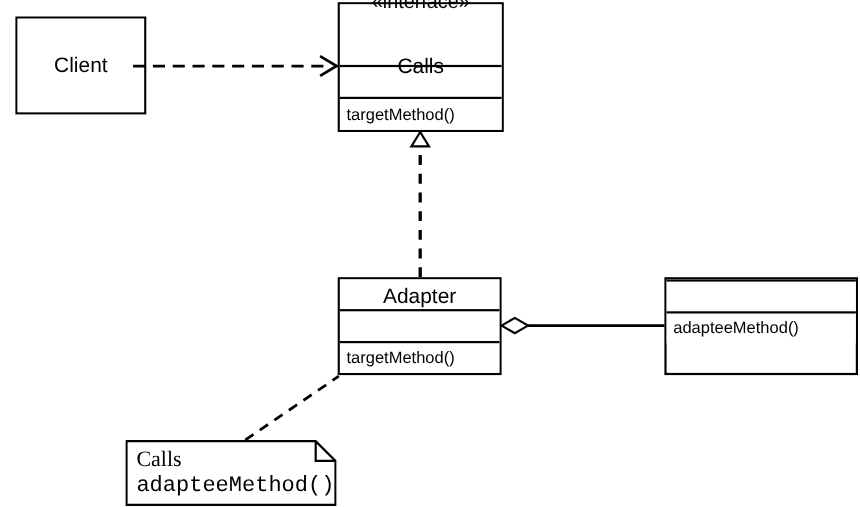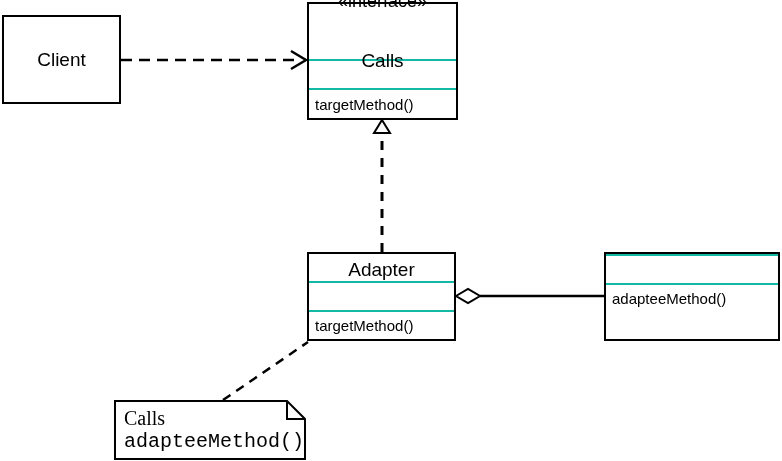--- a/index.html
+++ b/index.html
@@ -21,21 +21,21 @@
     border: 2px solid #000000;
     background: #ffffff;
   }
   .compartment {
     box-sizing: border-box;
     display: flex;
     align-items: center;
     background: #ffffff;
   }
   .compartment.divided {
-    border-top: 2px solid #14b8a6;
+    border-top: 2px solid #000000;
   }
   .name-compartment {
     flex-direction: column;
     justify-content: center;
     align-items: center;
     text-align: center;
     gap: 38px;
   }
   .cls-name {
     font-family: "Liberation Sans", sans-serif;
@@ -87,21 +87,21 @@
     font-size: 20px;
     color: #000000;
     white-space: nowrap;
   }
 </style>
 </head>
 <body>
 
 <div id="canvas">
 
-  <div class="uml-box" style="left:2px; top:15px; width:119px; height:89px;">
+  <div class="uml-box" style="left:14px; top:15px; width:119px; height:89px;">
     <div class="compartment name-compartment" style="height:85px;">
       <span class="cls-name">Client</span>
     </div>
   </div>
 
   <div class="uml-box" style="left:307px; top:2px; width:151px; height:118px;">
     <div class="compartment name-compartment" style="height:55px;">
       <span class="cls-stereotype">«interface»</span>
       <span class="cls-name">Calls</span>
     </div>

